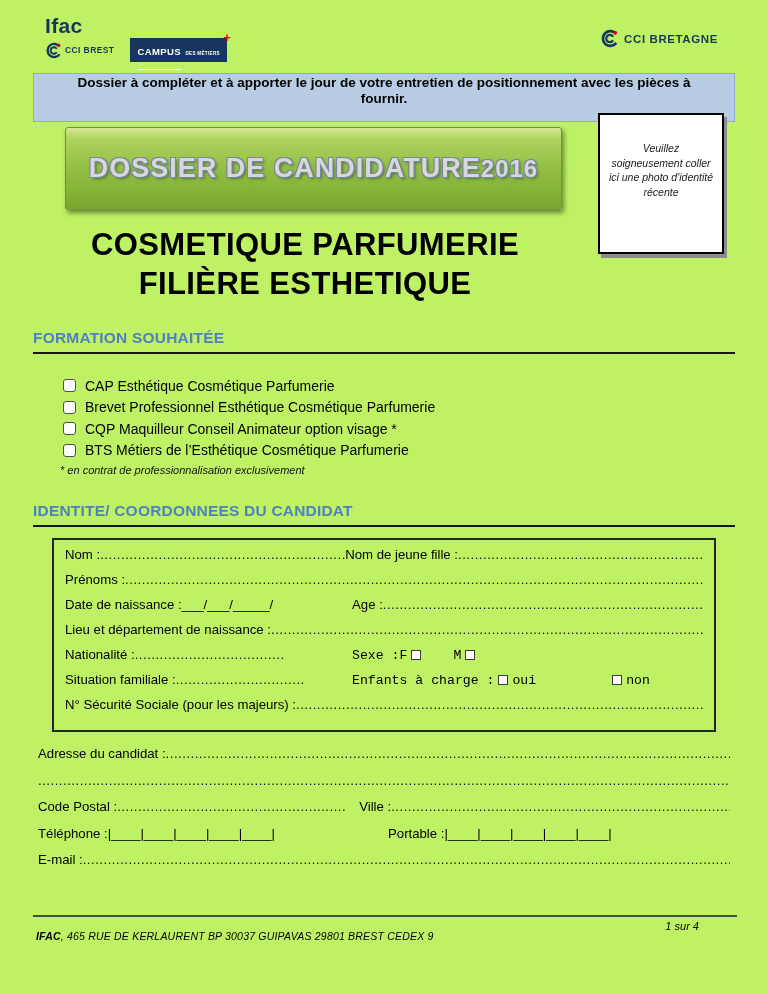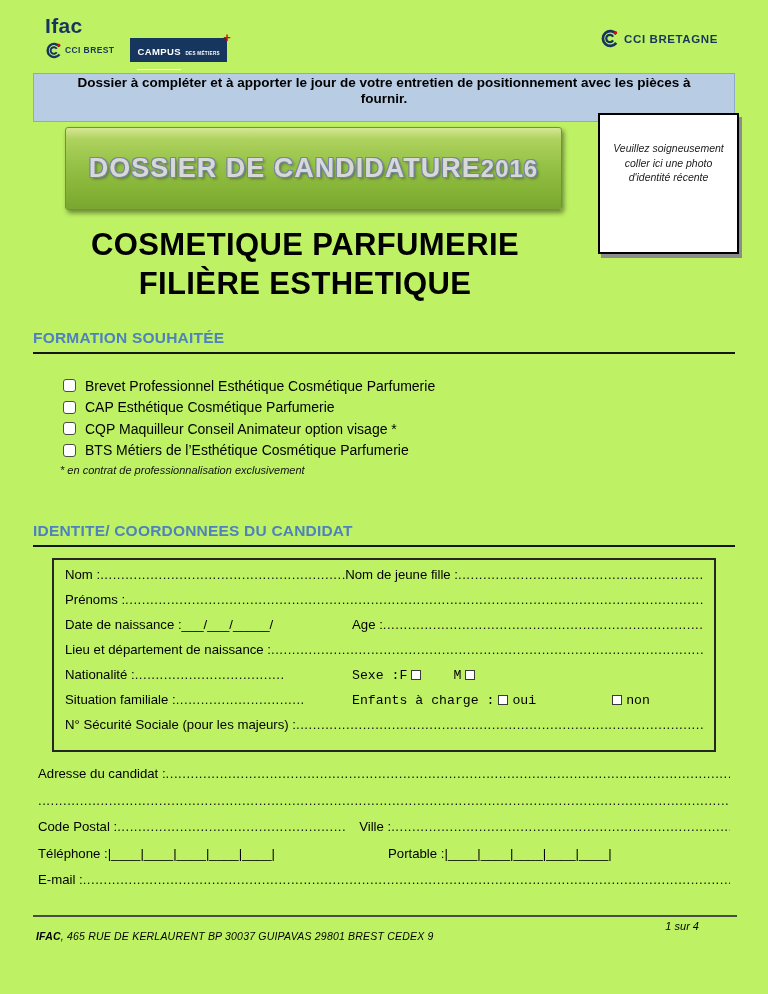--- a/index.html
+++ b/index.html
@@ -33,31 +33,31 @@
   
   .hero{margin:5px 33px 0;height:88px;}
   .green-box{margin-left:32px;width:497px;height:83px;border-radius:3px;
     background:linear-gradient(180deg,var(--green-light) 0%,#aed25e 14%,var(--green-mid) 45%,#86b437 75%,var(--green-dark) 100%);
     border:1px solid #6f9630;box-shadow:2px 3px 5px rgba(0,0,0,.45);
     display:flex;flex-direction:row;align-items:center;justify-content:center;}
   .green-box .gb1{font-size:27px;}
   .green-box .gb2{font-size:24px;margin-top:1px;}
   .gb1,.gb2{font-weight:bold;letter-spacing:1px;color:#d8d8d8;
     text-shadow:-1px -1px 0 #77879f,1px -1px 0 #77879f,-1px 1px 0 #77879f,1px 1px 0 #77879f,2px 2px 3px rgba(40,50,70,.55);}
-  .photo-box{position:absolute;left:598px;top:113px;width:141px;height:141px;border:2px solid #000;
+  .photo-box{position:absolute;left:598px;top:113px;width:126px;height:141px;border:2px solid #000;
     background:#fff;box-shadow:3px 4px 0 #8c8c8c;padding:26px 7px 0;text-align:center;
     font-style:italic;font-size:10.5px;line-height:14.5px;color:#1a1a1a;}
 
   
   .doc-title{margin:10px 0 0 40px;width:530px;text-align:center;font-weight:bold;
     font-size:31px;line-height:39px;letter-spacing:.4px;color:#000;}
 
   
   .sec-head{margin:26px 33px 0;border-bottom:2.5px solid #161616;padding-bottom:5px;}
-  .sec-head.h2nd{margin-top:46px;}
+  .sec-head.h2nd{margin-top:26px;}
   .sec-head span{color:var(--accent-blue);font-weight:bold;font-size:15.5px;letter-spacing:.2px;}
 
   
   .opts{list-style:none;margin:21px 0 0 63px;}
   .opts li{display:flex;align-items:center;height:21.5px;font-size:14px;}
   .cb{width:13px;height:13px;border:1.4px solid #4d4d4d;border-radius:3px;background:#fefefe;
     flex:0 0 auto;margin-right:9px;}
   .footnote{margin:3px 0 0 60px;font-style:italic;font-size:11px;color:#111;}
 
   
@@ -127,25 +127,25 @@
     <div>COSMETIQUE PARFUMERIE</div>
     <div>FILIÈRE ESTHETIQUE</div>
   </div>
 
   <div class="sec-head">
     <span>FORMATION SOUHAITÉE</span>
   </div>
   <ul class="opts">
     <li>
       <span class="cb"></span>
+      <span>CAP Esthétique Cosmétique Parfumerie</span>
+    </li>
+    <li>
+      <span class="cb"></span>
       <span>Brevet Professionnel Esthétique Cosmétique Parfumerie</span>
-    </li>
-    <li>
-      <span class="cb"></span>
-      <span>CAP Esthétique Cosmétique Parfumerie</span>
     </li>
     <li>
       <span class="cb"></span>
       <span>CQP Maquilleur Conseil Animateur option visage *</span>
     </li>
     <li>
       <span class="cb"></span>
       <span>BTS Métiers de l’Esthétique Cosmétique Parfumerie</span>
     </li>
   </ul>

